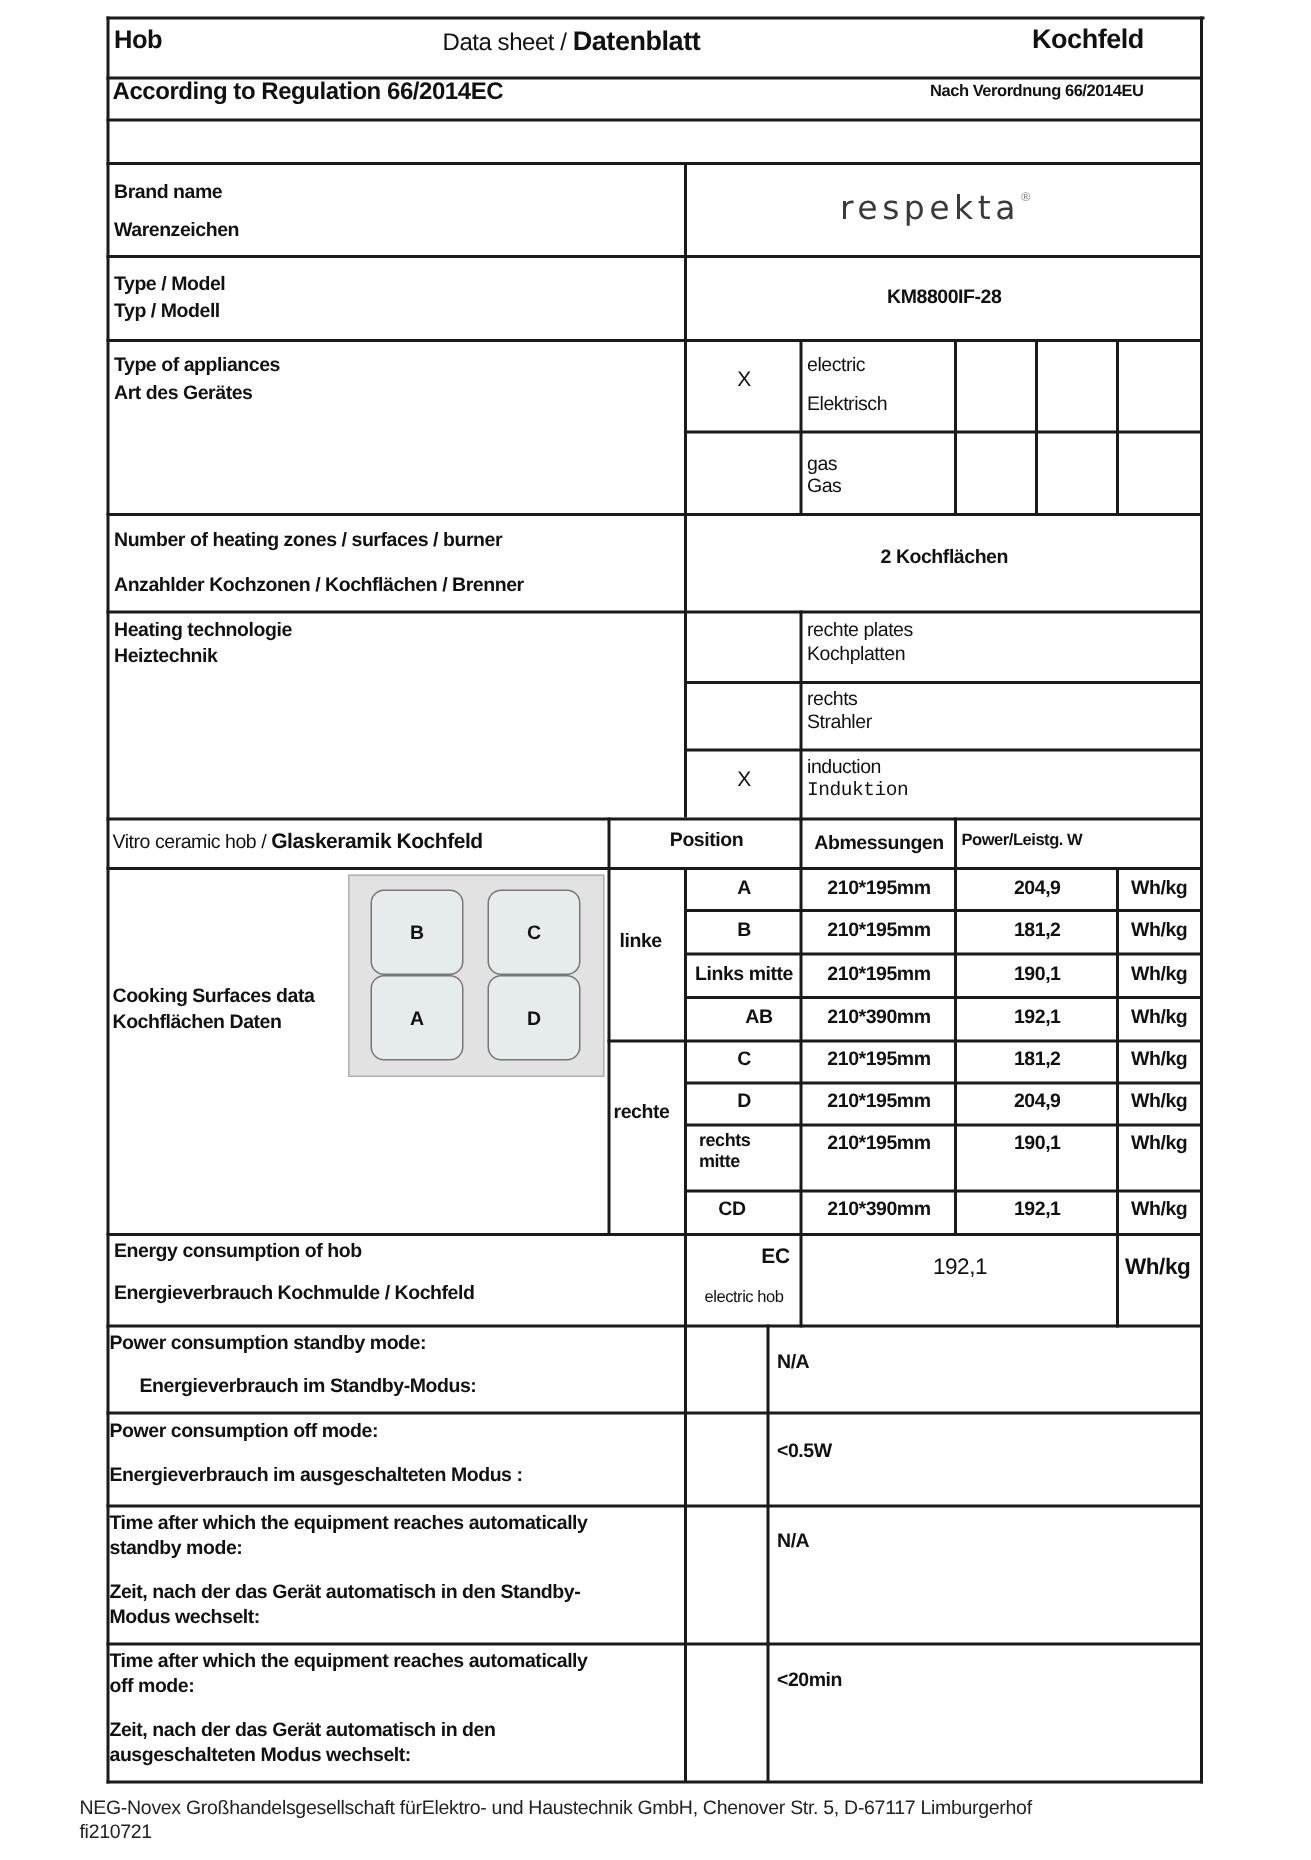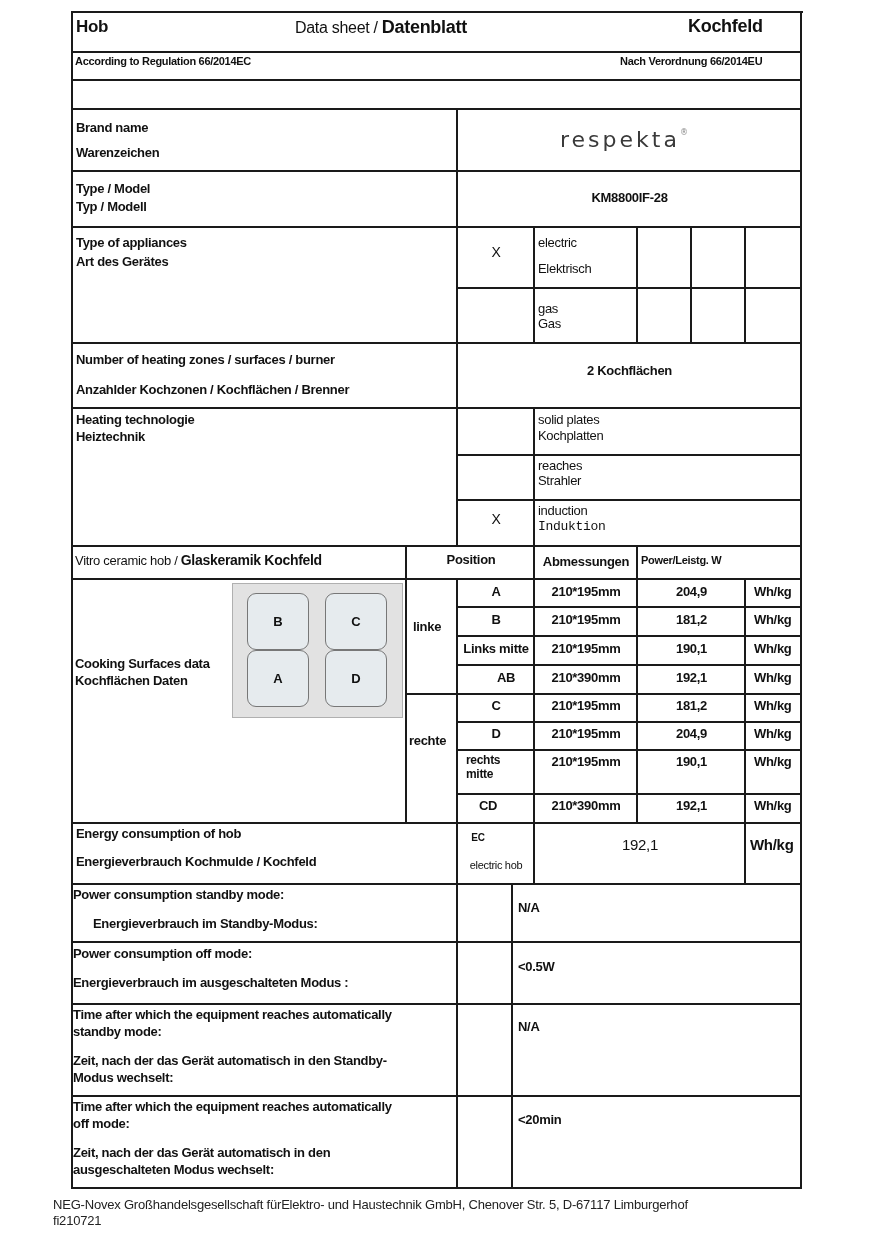--- a/index.html
+++ b/index.html
@@ -70,21 +70,21 @@
   <div class="ln v" style="left:456px;top:883px;height:305px;"></div>
   <div class="ln v" style="left:511px;top:883px;height:305px;"></div>
   <div class="ln h" style="left:71px;top:941px;width:731px;"></div>
   <div class="ln h" style="left:71px;top:1003px;width:731px;"></div>
   <div class="ln h" style="left:71px;top:1095px;width:731px;"></div>
 </div>
 
 <div class="t" style="left:76px;top:17px;font-size:17px;line-height:20px;">Hob</div>
 <div class="t tn" style="left:295px;top:17px;font-size:16px;line-height:20px;"><span>Data sheet / </span><b style="font-size:18px;">Datenblatt</b></div>
 <div class="t" style="left:688px;top:16px;font-size:18px;line-height:20px;">Kochfeld</div>
-<div class="t" style="left:75px;top:54px;font-size:11px;">According to Regulation 66/2014EC</div>
+<div class="t" style="left:75px;top:54px;font-size:16px;">According to Regulation 66/2014EC</div>
 <div class="t" style="left:620px;top:54px;font-size:11px;">Nach  Verordnung 66/2014EU</div>
 
 <div class="t" style="left:76px;top:120px;">Brand name</div>
 <div class="t" style="left:76px;top:145px;">Warenzeichen</div>
 <div class="logo" style="left:560px;top:127px;"><span>respekta</span><sup>®</sup></div>
 
 <div class="t" style="left:76px;top:181px;">Type / Model</div>
 <div class="t" style="left:76px;top:199px;">Typ / Modell</div>
 <div class="t c" style="left:458px;top:190px;width:343px;">KM8800IF-28</div>
 
@@ -95,23 +95,23 @@
 <div class="t tn" style="left:538px;top:261px;">Elektrisch</div>
 <div class="t tn" style="left:538px;top:301px;">gas</div>
 <div class="t tn" style="left:538px;top:316px;">Gas</div>
 
 <div class="t" style="left:76px;top:352px;">Number of heating zones / surfaces / burner</div>
 <div class="t" style="left:76px;top:382px;">Anzahlder Kochzonen / Kochflächen / Brenner</div>
 <div class="t c" style="left:458px;top:363px;width:343px;">2  Kochflächen</div>
 
 <div class="t" style="left:76px;top:412px;">Heating technologie</div>
 <div class="t" style="left:76px;top:429px;">Heiztechnik</div>
-<div class="t tn" style="left:538px;top:412px;">solid plates</div>
+<div class="t tn" style="left:538px;top:412px;">rechte plates</div>
 <div class="t tn" style="left:538px;top:428px;">Kochplatten</div>
-<div class="t tn" style="left:538px;top:458px;">reaches</div>
+<div class="t tn" style="left:538px;top:458px;">rechts</div>
 <div class="t tn" style="left:538px;top:473px;">Strahler</div>
 <div class="t tn c" style="left:458px;top:512px;width:76px;font-size:14px;">X</div>
 <div class="t tn" style="left:538px;top:503px;">induction</div>
 <div class="t tn" style="left:538px;top:519px;font-family:Liberation Mono, monospace;">Induktion</div>
 
 <div class="t tn" style="left:75px;top:553px;"><span>Vitro ceramic hob / </span><b style="font-size:14px;">Glaskeramik Kochfeld</b></div>
 <div class="t c" style="left:407px;top:552px;width:128px;">Position</div>
 <div class="t c" style="left:535px;top:554px;width:102px;">Abmessungen</div>
 <div class="t" style="left:641px;top:553px;font-size:11px;">Power/Leistg. W</div>
 
@@ -173,21 +173,21 @@
 </div>
 <div>
   <div class="t c" style="left:458px;top:798px;width:60px;">CD</div>
   <div class="t c" style="left:535px;top:798px;width:102px;">210*390mm</div>
   <div class="t c" style="left:638px;top:798px;width:107px;">192,1</div>
   <div class="t" style="left:754px;top:798px;">Wh/kg</div>
 </div>
 
 <div class="t" style="left:76px;top:826px;">Energy consumption of hob</div>
 <div class="t" style="left:76px;top:854px;">Energieverbrauch Kochmulde / Kochfeld</div>
-<div class="t c" style="left:440px;top:830px;width:76px;font-size:10px;">EC</div>
+<div class="t c" style="left:479px;top:830px;width:76px;font-size:14px;">EC</div>
 <div class="t tn c" style="left:458px;top:858px;width:76px;font-size:11px;">electric hob</div>
 <div class="t tn c" style="left:535px;top:837px;width:210px;font-size:15px;">192,1</div>
 <div class="t" style="left:750px;top:837px;font-size:15px;">Wh/kg</div>
 
 <div class="t" style="left:73px;top:887px;">Power consumption standby mode:</div>
 <div class="t" style="left:73px;top:916px;padding-left:20px;">Energieverbrauch im Standby-Modus:</div>
 <div class="t" style="left:518px;top:900px;">N/A</div>
 
 <div class="t" style="left:73px;top:946px;">Power consumption off mode:</div>
 <div class="t" style="left:73px;top:975px;">Energieverbrauch im ausgeschalteten Modus :</div>

